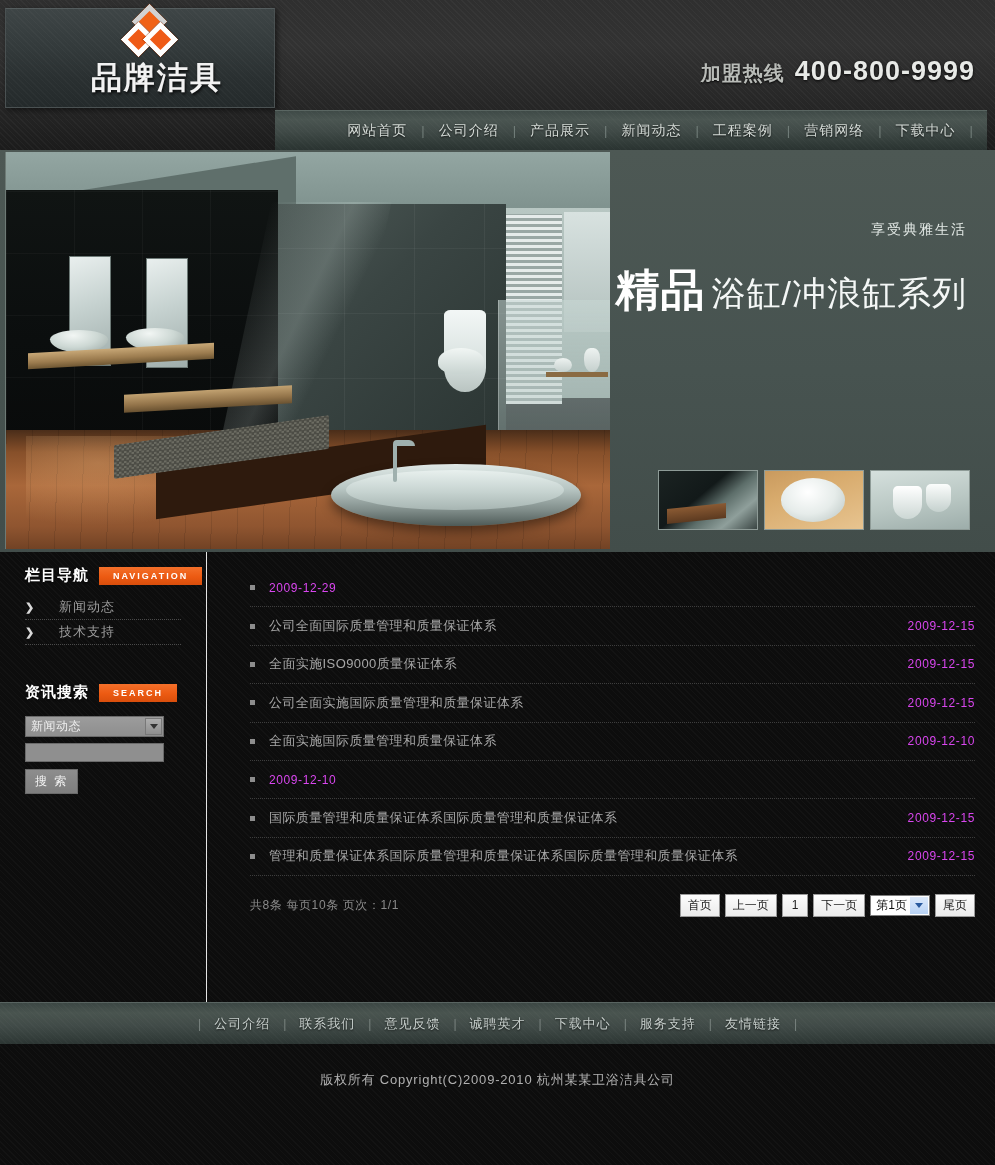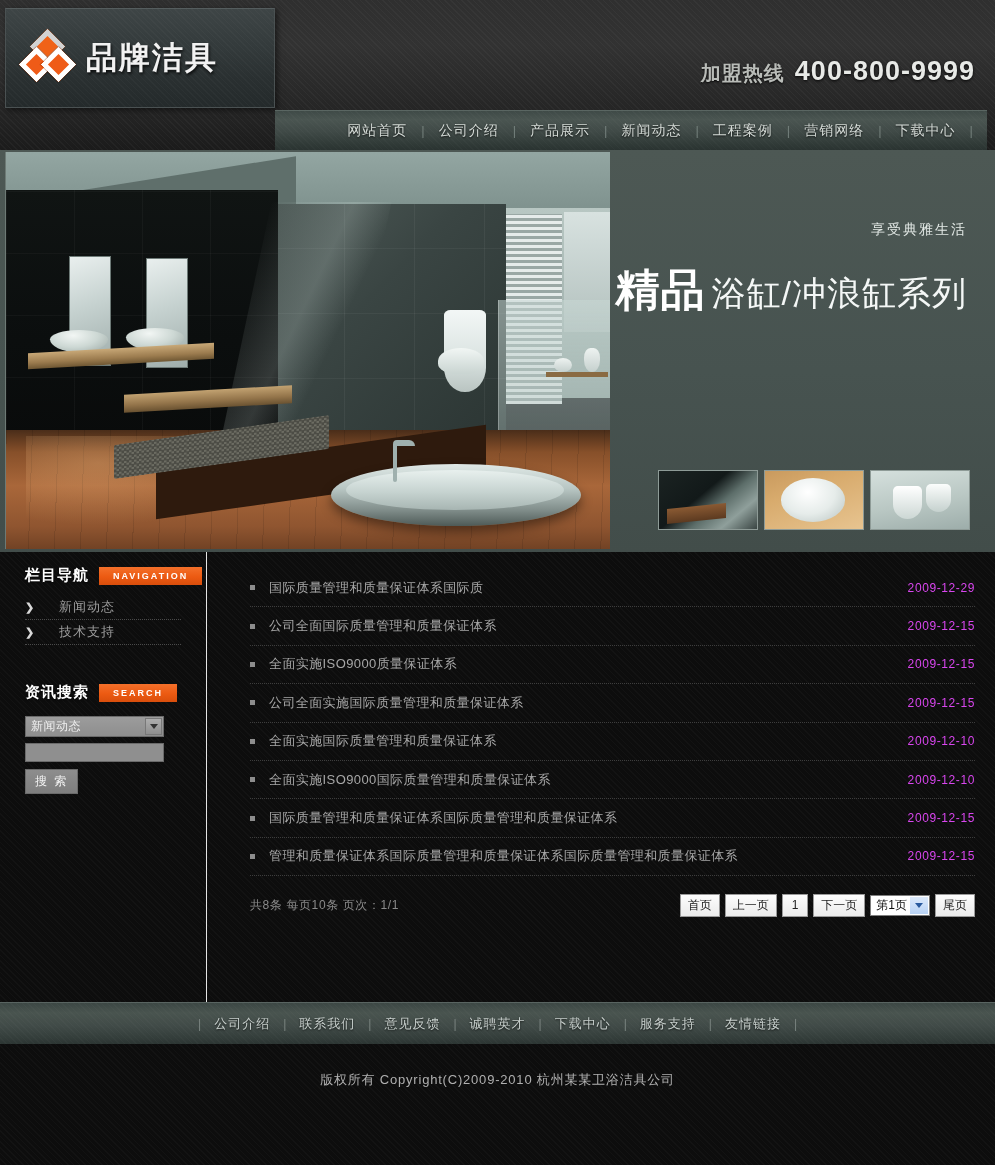--- a/index.html
+++ b/index.html
@@ -43,21 +43,22 @@
     width: 270px;
     height: 100px;
     background:
       repeating-linear-gradient(45deg, rgba(255,255,255,0.025) 0px, rgba(255,255,255,0.025) 1px, rgba(0,0,0,0) 1px, rgba(0,0,0,0) 4px),
       linear-gradient(180deg, #3e4546 0%, #333a3b 40%, #2a3031 70%, #242a2b 100%);
     border: 1px solid #4a5152;
     border-top-color: #555d5e;
     box-shadow: 2px 2px 6px rgba(0,0,0,0.55);
     display: flex;
     align-items: center;
-    padding-left: 18px;
+    padding-left: 34px;
+    flex-direction: column;
   }
 
   .logo-mark {
     position: relative;
     width: 48px;
     height: 48px;
     flex: 0 0 48px;
     margin-right: 14px;
   }
   .logo-mark i {
@@ -739,21 +740,20 @@
         </div>
       </div>
     </aside>
 
     <section class="main">
 
 
       <ul class="news">
         <li>
           <span class="bullet"></span>
-          <span class="n-title">国际质量管理和质量保证体系国际质</span>
           <span class="n-date">2009-12-29</span>
         </li>
         <li>
           <span class="bullet"></span>
           <span class="n-title">公司全面国际质量管理和质量保证体系</span>
           <span class="n-date">2009-12-15</span>
         </li>
         <li>
           <span class="bullet"></span>
           <span class="n-title">全面实施ISO9000质量保证体系</span>
@@ -764,21 +764,20 @@
           <span class="n-title">公司全面实施国际质量管理和质量保证体系</span>
           <span class="n-date">2009-12-15</span>
         </li>
         <li>
           <span class="bullet"></span>
           <span class="n-title">全面实施国际质量管理和质量保证体系</span>
           <span class="n-date">2009-12-10</span>
         </li>
         <li>
           <span class="bullet"></span>
-          <span class="n-title">全面实施ISO9000国际质量管理和质量保证体系</span>
           <span class="n-date">2009-12-10</span>
         </li>
         <li>
           <span class="bullet"></span>
           <span class="n-title">国际质量管理和质量保证体系国际质量管理和质量保证体系</span>
           <span class="n-date">2009-12-15</span>
         </li>
         <li>
           <span class="bullet"></span>
           <span class="n-title">管理和质量保证体系国际质量管理和质量保证体系国际质量管理和质量保证体系</span>

